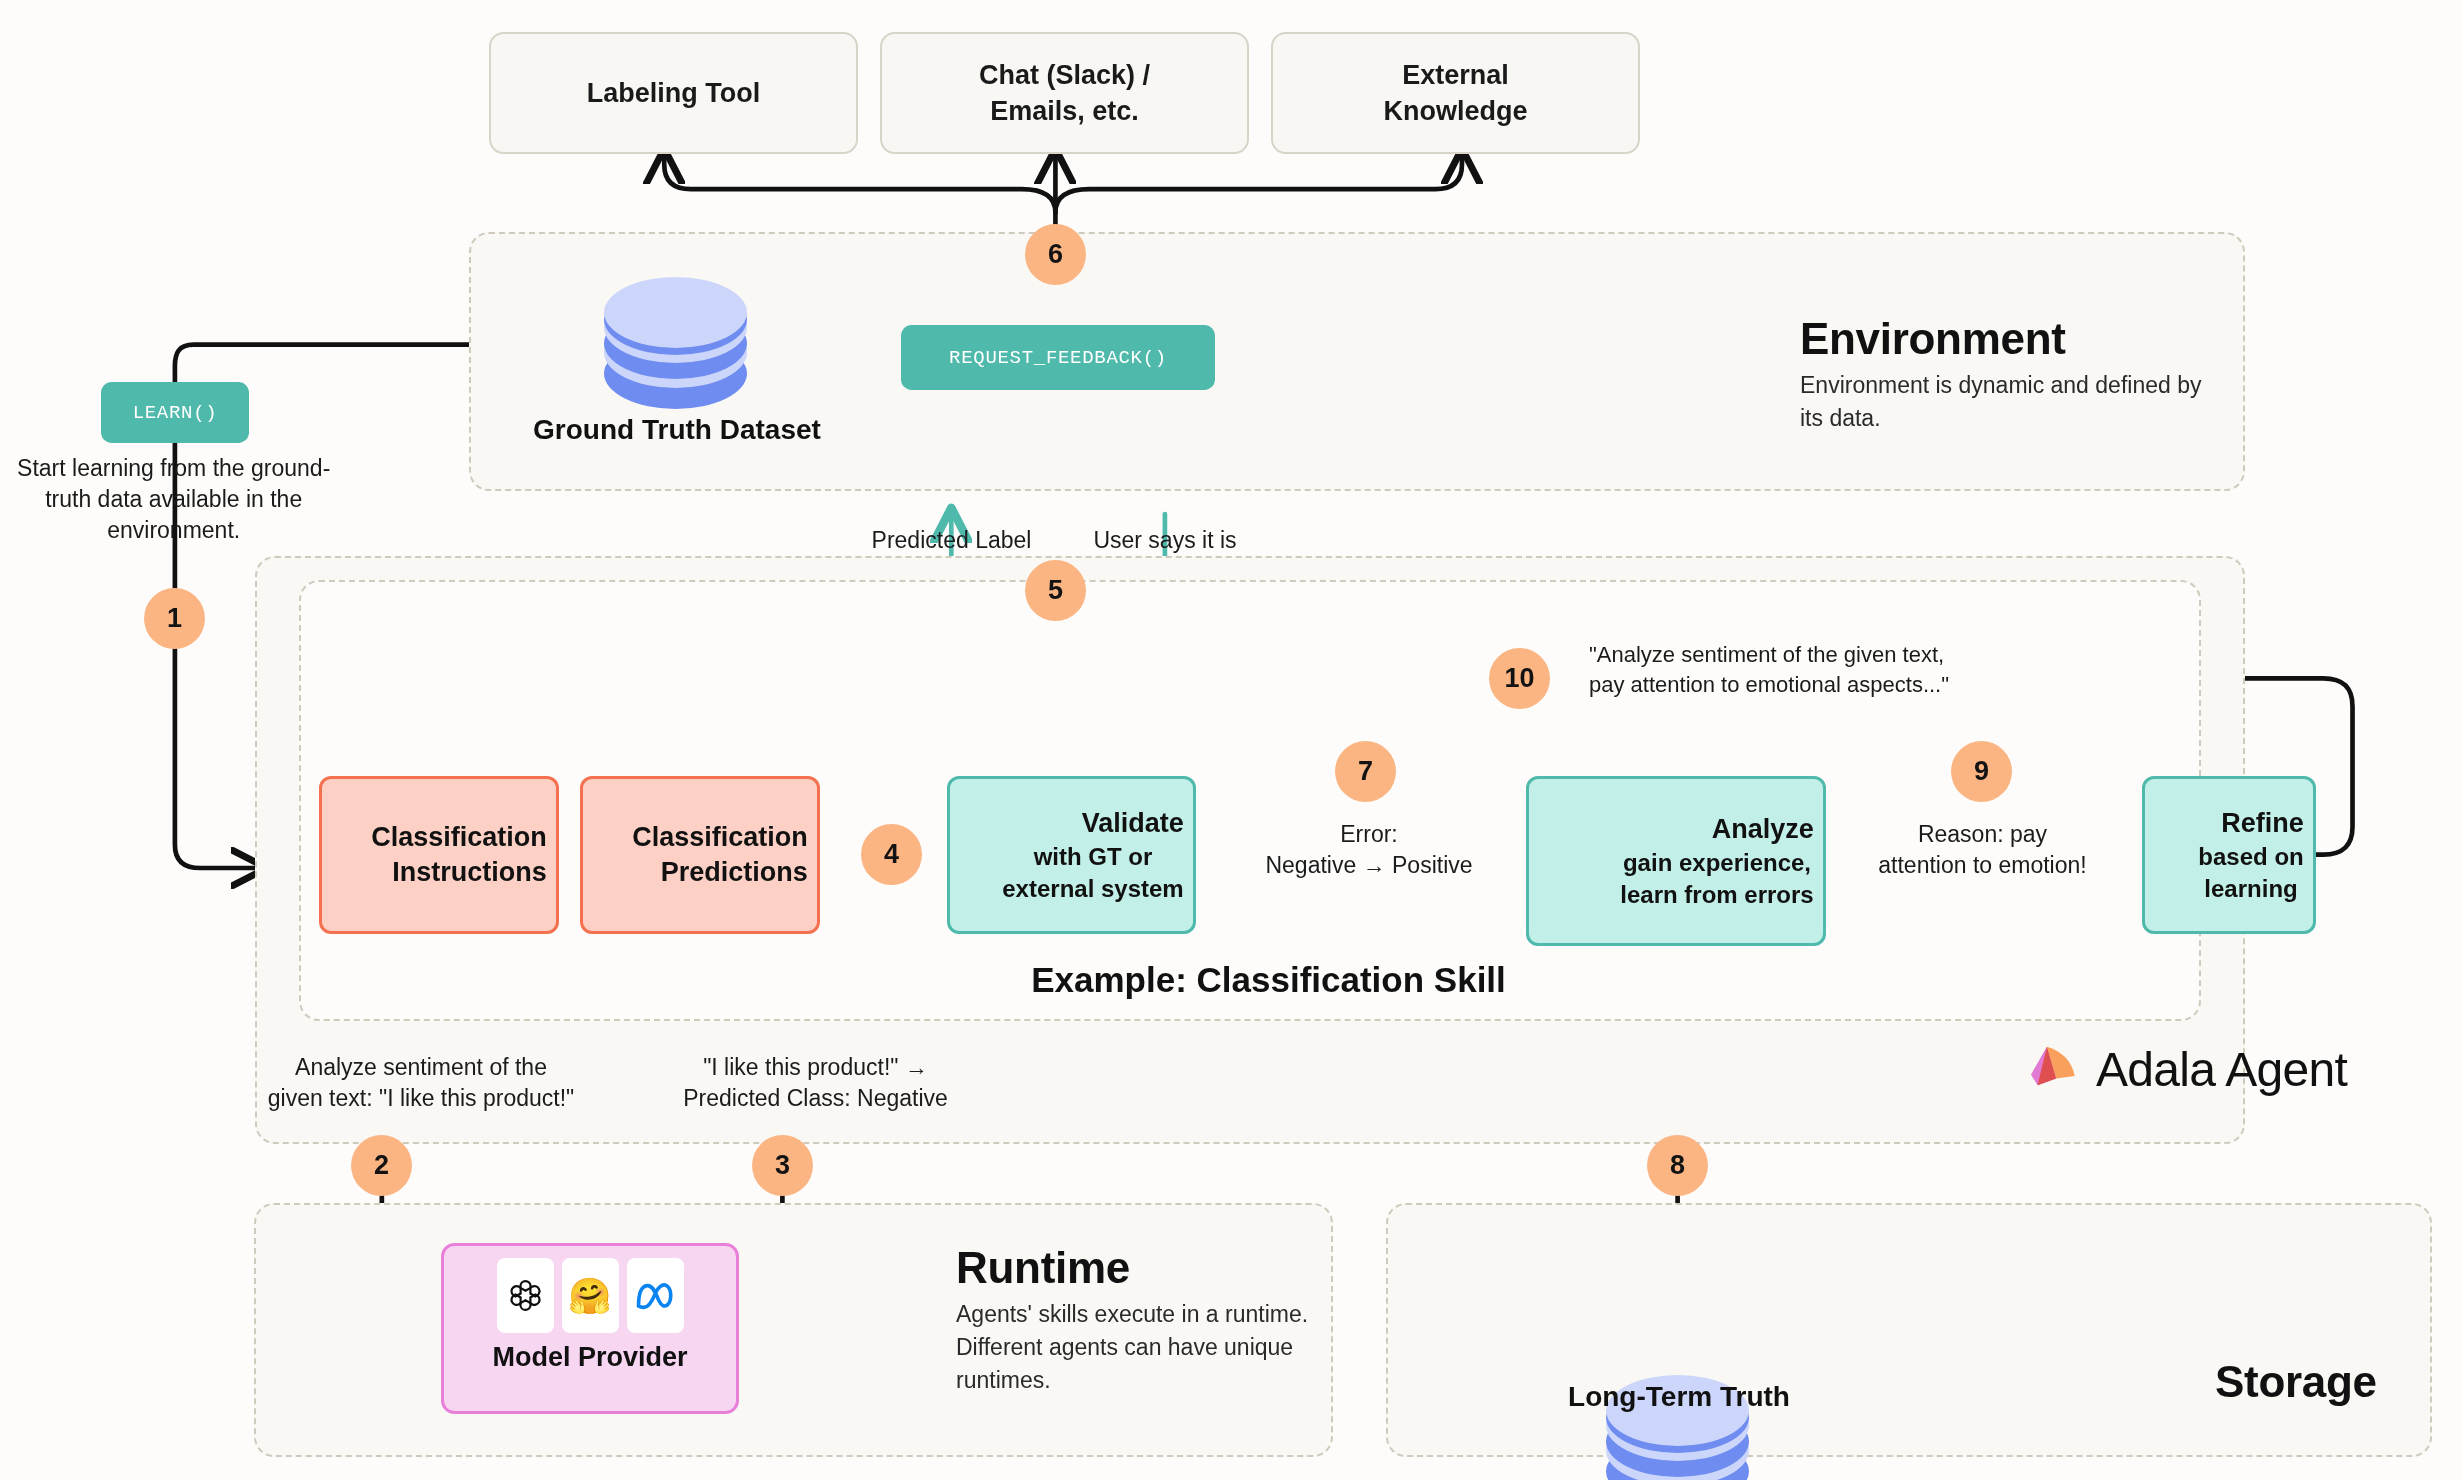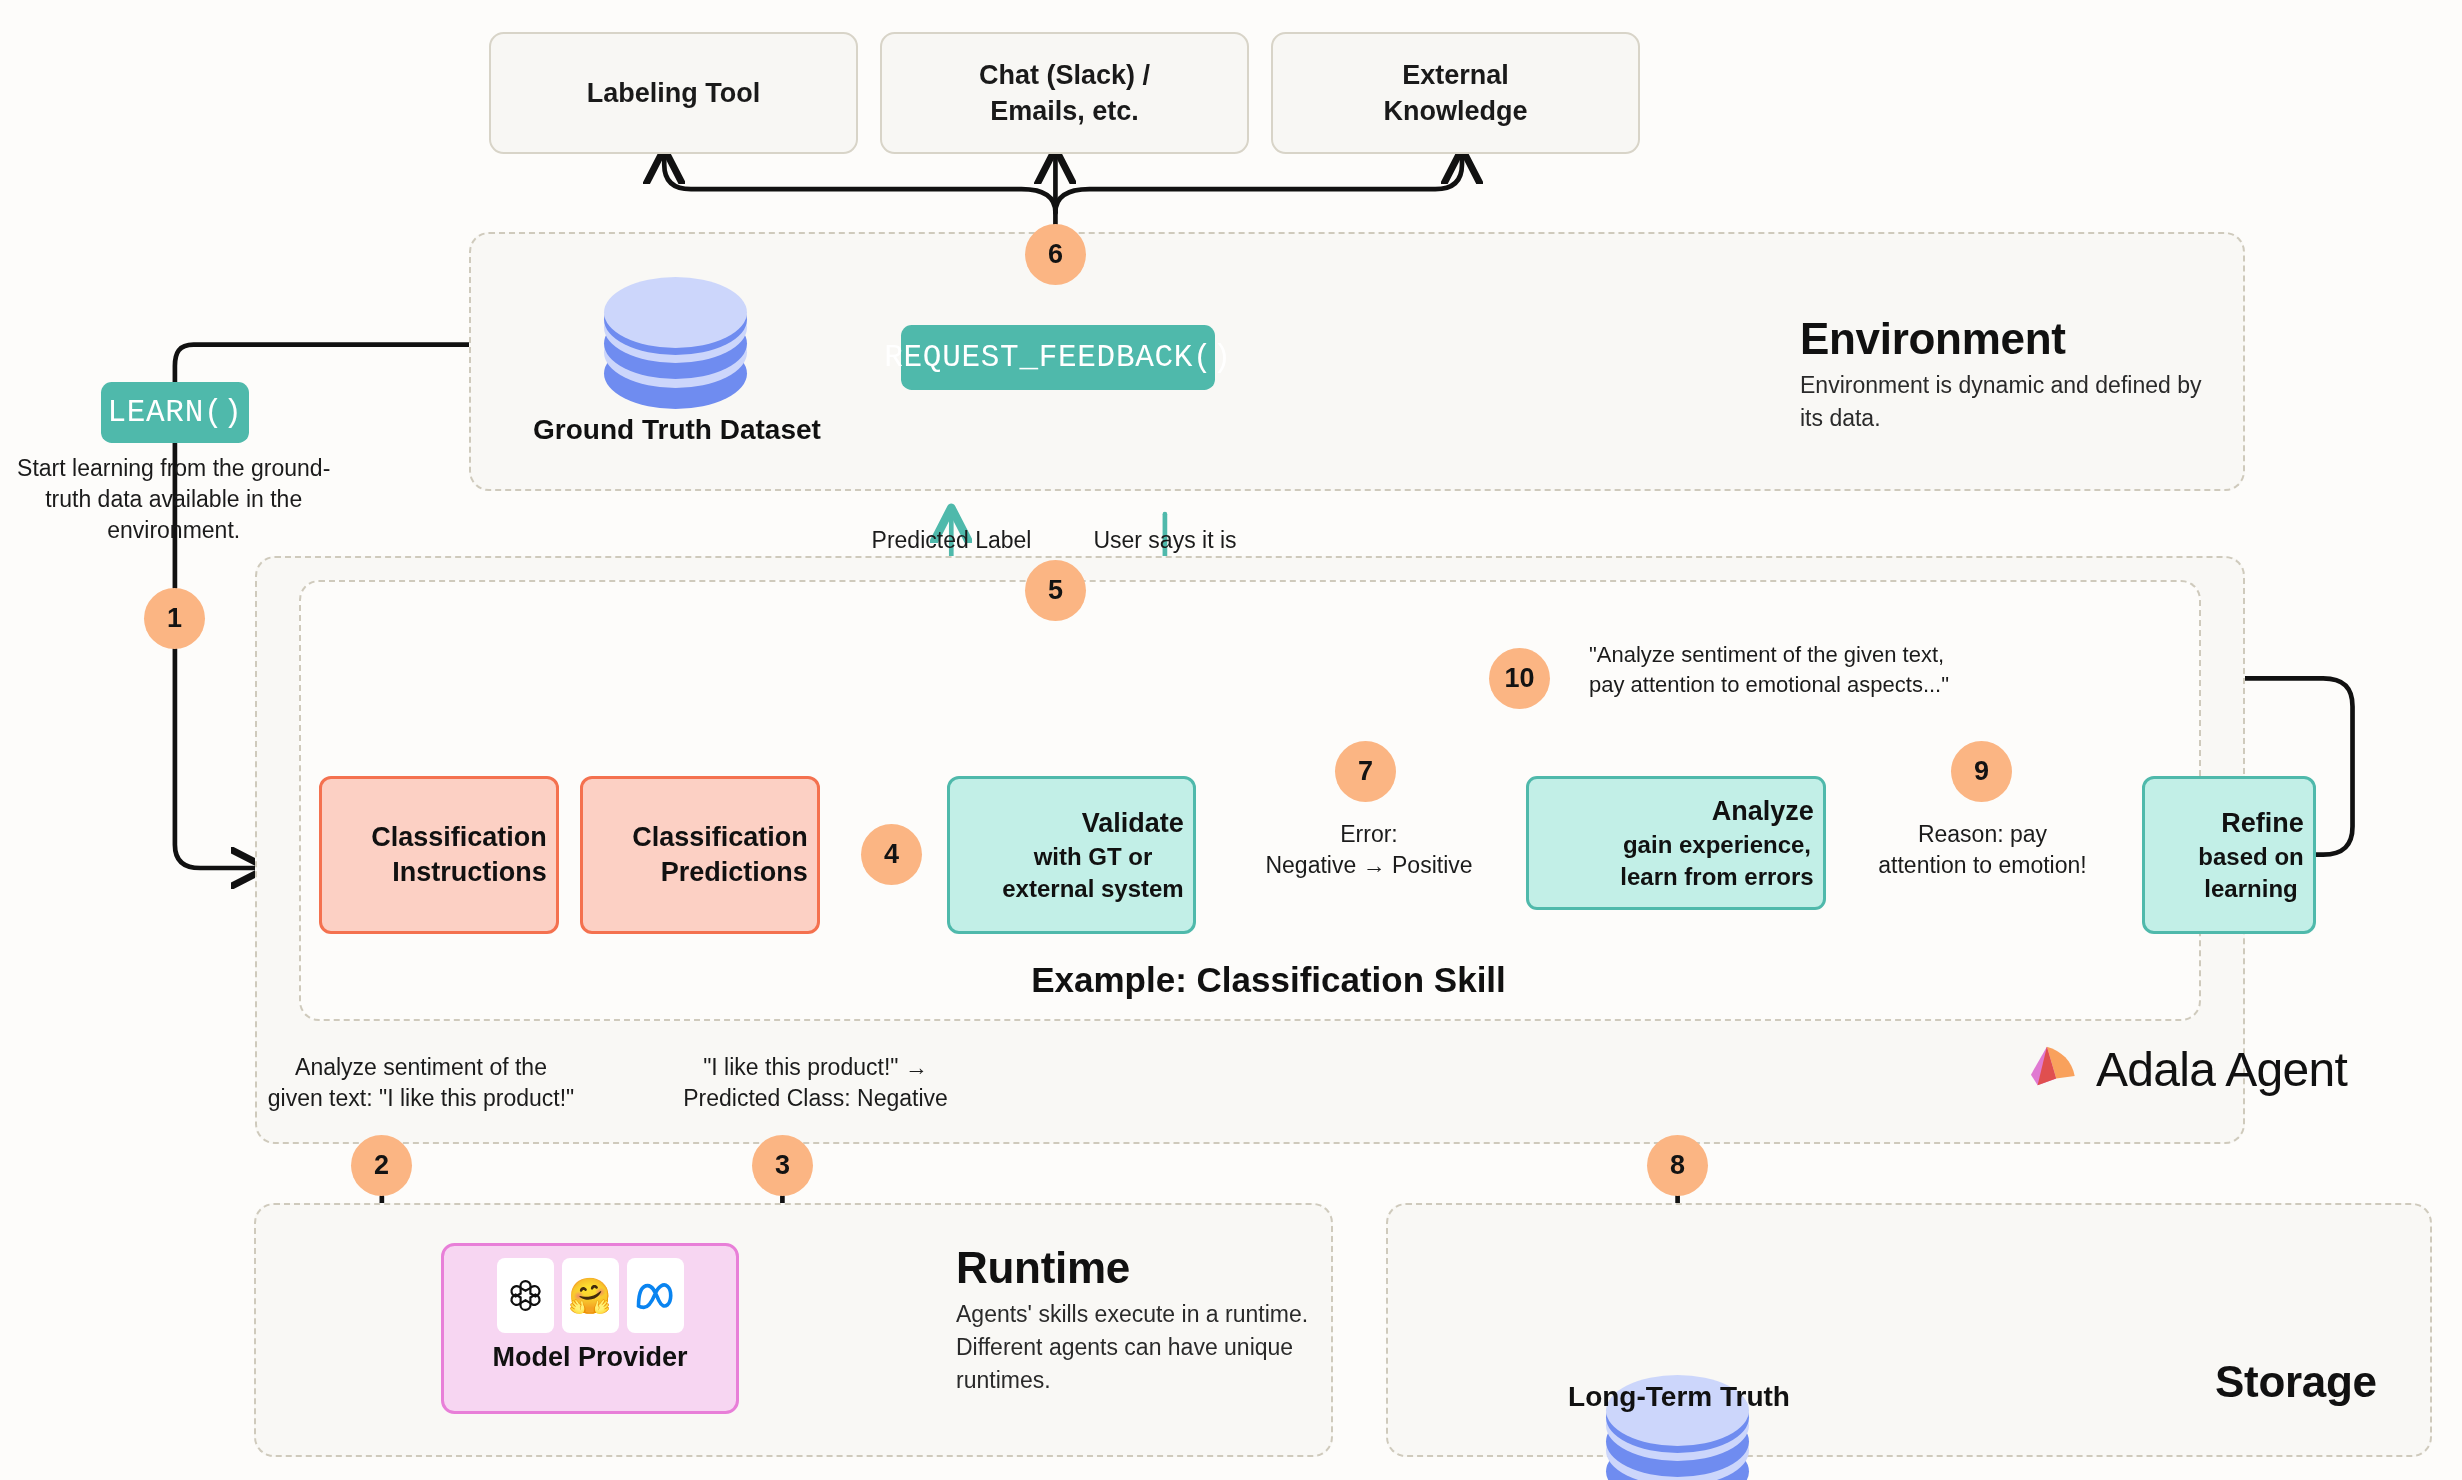--- a/index.html
+++ b/index.html
@@ -36,21 +36,21 @@
   
   .sec-title { font-size: 44px; font-weight: 700; color: #111; letter-spacing: -0.3px; }
   .sec-desc { font-size: 23px; color: #2a2a2a; line-height: 1.42; margin-top: 5.3px; }
 
   
   .pill {
     background: #4fb9ab;
     border-radius: 10.7px;
     color: #fff;
     font-family: "Liberation Mono", monospace;
-    font-size: 31px;
+    font-size: 19px;
     letter-spacing: 0.7px;
     display: flex; align-items: center; justify-content: center;
     padding: 0 17.4px;
   }
 
   
   .badge {
     background: #fbb583;
     border-radius: 50%;
     display: flex; align-items: center; justify-content: center;
@@ -213,21 +213,21 @@
     <span class="t1">Classification</span>
     <span class="t1">Predictions</span>
   </div>
 
   <div class="abs sbox teal" style="left:947px;top:776px;width:249px;height:158px;">
     <span class="t1">Validate</span>
     <span class="t2" style="white-space:pre-line;">with GT or
 external system</span>
   </div>
 
-  <div class="abs sbox teal" style="left:1526px;top:776px;width:300px;height:134px;border-radius:11px;">
+  <div class="abs sbox teal" style="left:1526px;top:776px;width:300px;height:170px;">
     <span class="t1">Analyze</span>
     <span class="t2" style="white-space:pre-line;">gain experience,
 learn from errors</span>
   </div>
 
   <div class="abs sbox teal" style="left:2142px;top:776px;width:174px;height:158px;">
     <span class="t1">Refine</span>
     <span class="t2" style="white-space:pre-line;">based on
 learning</span>
   </div>

